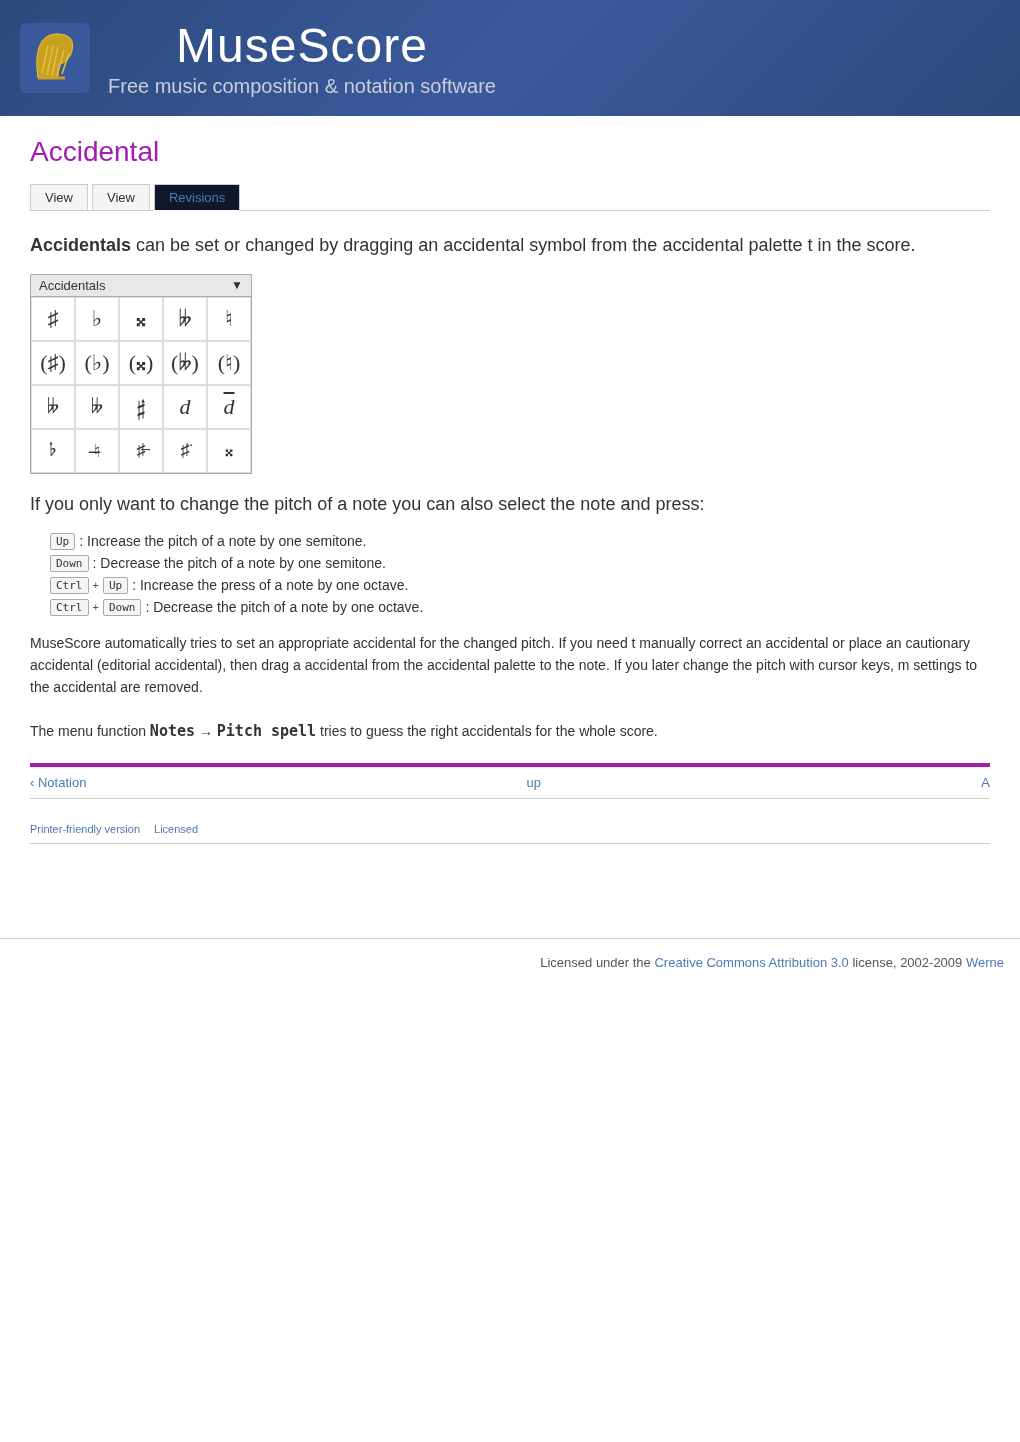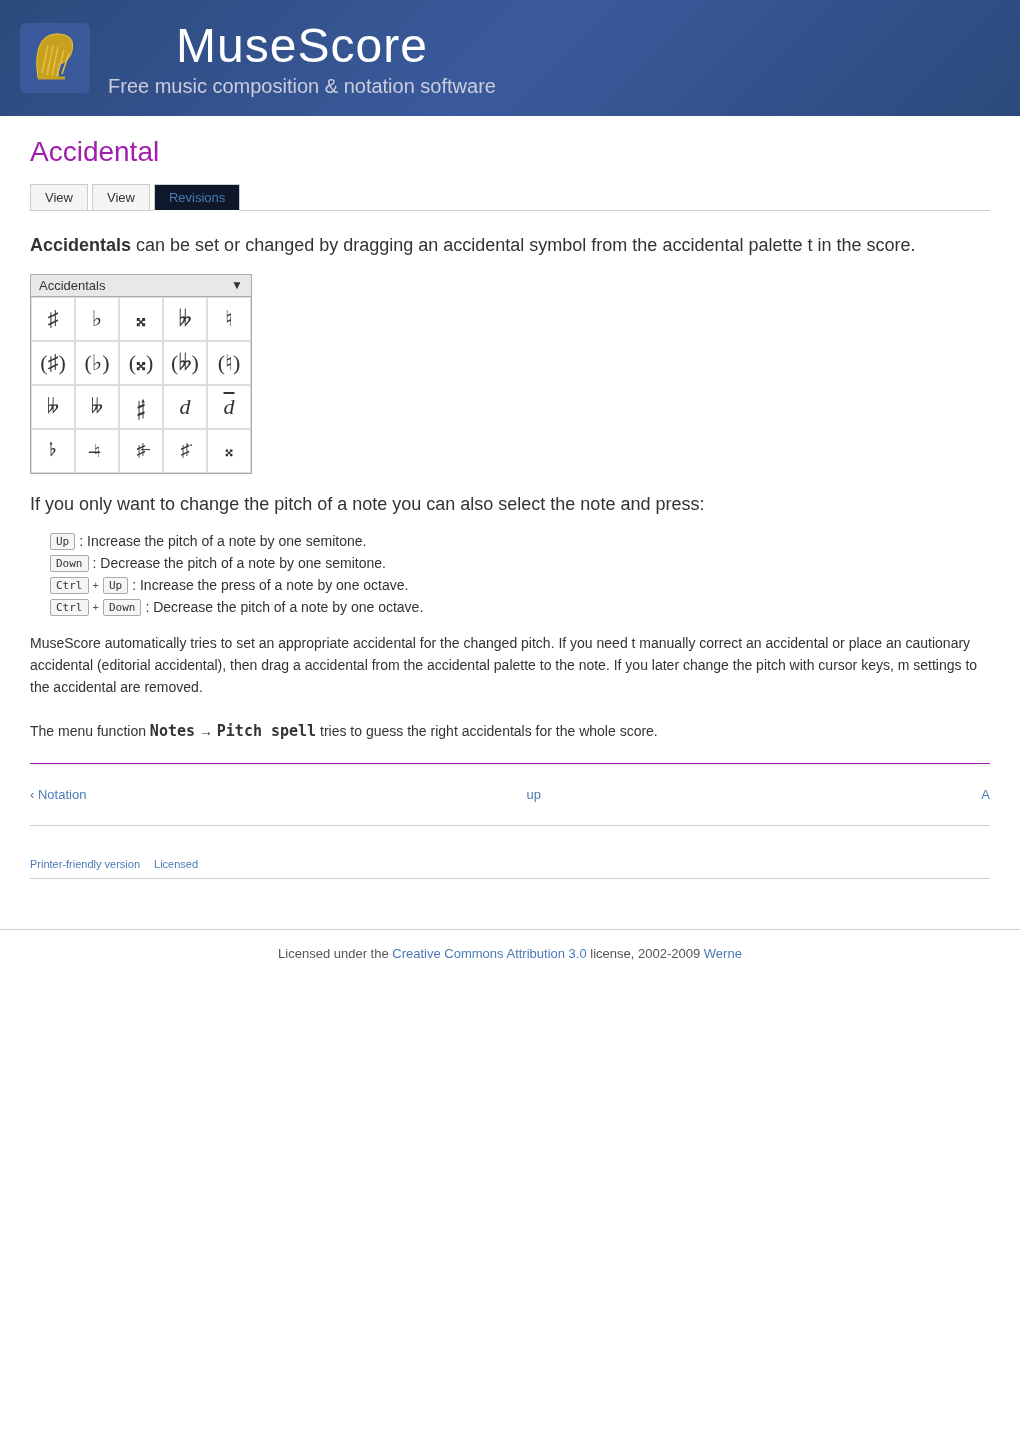--- a/index.html
+++ b/index.html
@@ -119,27 +119,27 @@
     
     .bottom-text { font-size: 14px; line-height: 1.6; margin-bottom: 20px; }
     .inline-code {
       font-family: monospace;
       font-size: 15px;
       font-weight: bold;
     }
 
     
     .footer-nav {
-      border-top: 1px solid #a21caf;
+      border-top: 4px solid #a21caf;
       border-bottom: 1px solid #ccc;
-      padding: 23px 0;
+      padding: 8px 0;
       display: flex;
       justify-content: space-between;
       align-items: center;
-      margin-bottom: 24px;
+      margin-bottom: 16px;
     }
     .footer-nav-link {
       color: #4a7ab5;
       text-decoration: none;
       font-size: 13px;
     }
 
     .footer-links {
       border-bottom: 1px solid #ccc;
       padding: 8px 0;
@@ -149,24 +149,25 @@
     }
     .footer-link {
       color: #4a7ab5;
       text-decoration: none;
       font-size: 11px;
     }
 
     
     .license-bar {
       border-top: 1px solid #ccc;
-      padding: 16px 0;
-      text-align: center;
+      padding: 16px 16px;
+      text-align: right;
       font-size: 13px;
       color: #555;
+      margin-top: 44px;
     }
     .license-bar a {
       color: #4a7ab5;
       text-decoration: none;
     }
 
     
     .arrow { font-size: 14px; }
   </style>
 </head>

